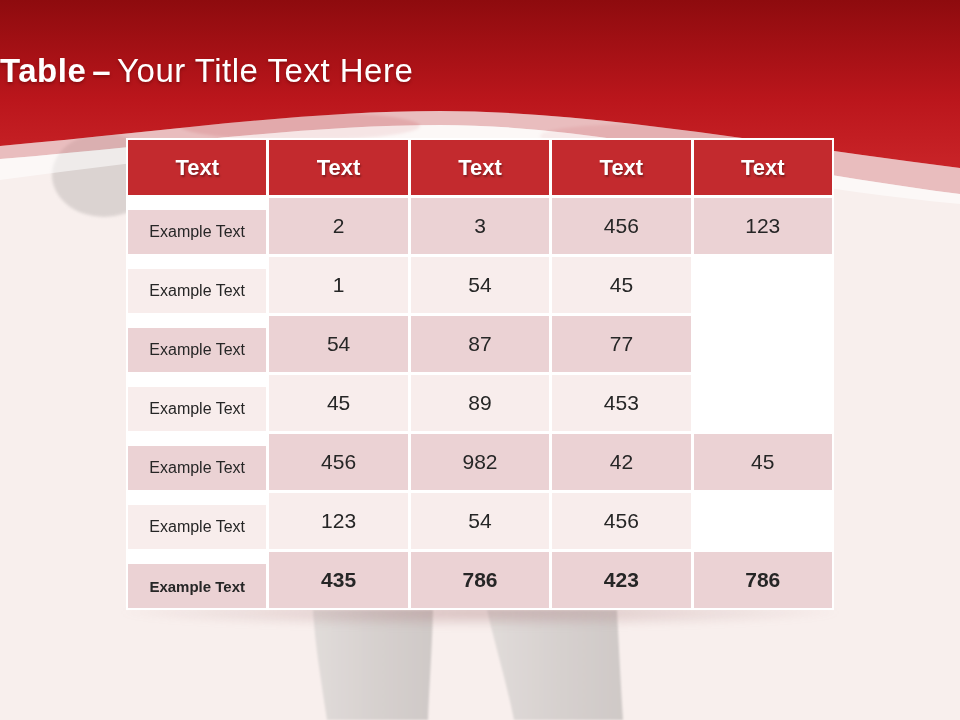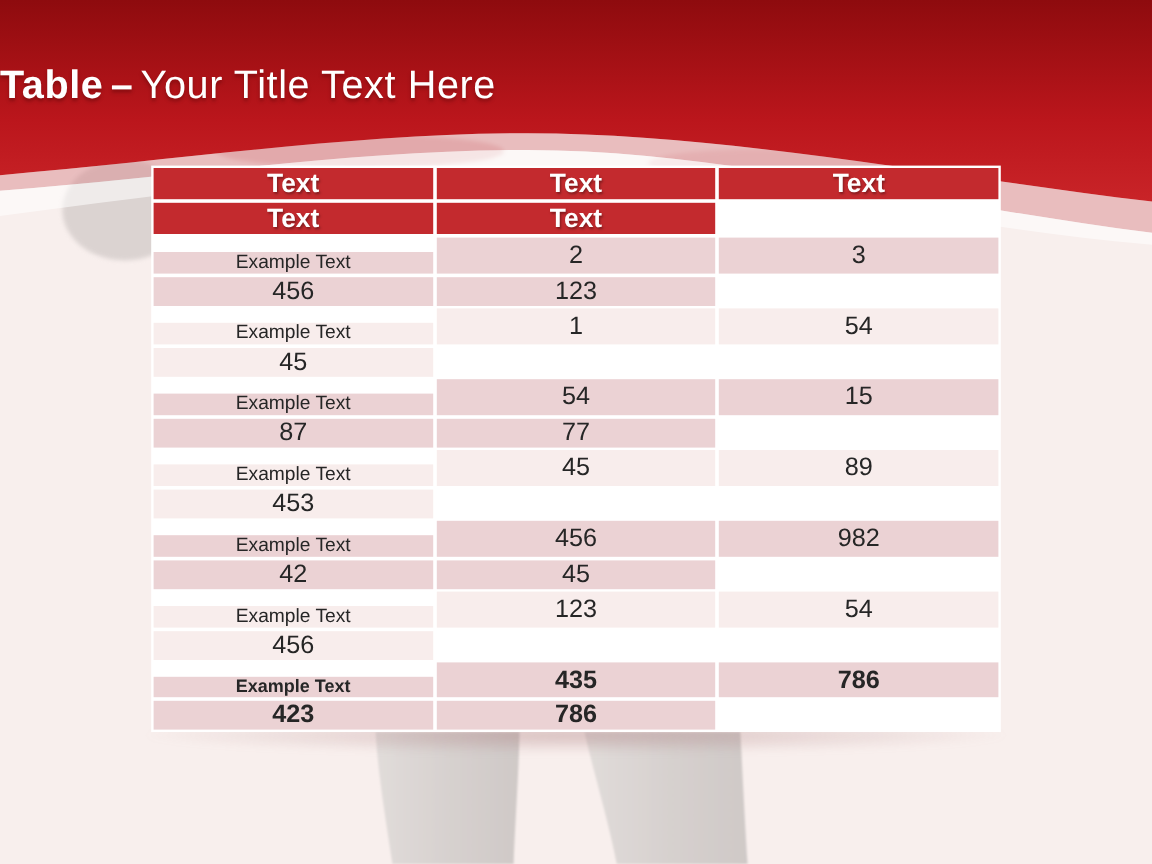--- a/index.html
+++ b/index.html
@@ -29,21 +29,21 @@
     background:radial-gradient(ellipse at 50% 30%, rgba(167,118,120,.38), rgba(167,118,120,0) 72%);
     filter:blur(3px);
   }
 
   
   .data-table{
     position:absolute;left:126px;top:138px;width:704px;z-index:5;
     background:#fff;padding:2px;
   }
   .thead,.trow{
-    display:grid;grid-template-columns:repeat(3,1fr);gap:3px;margin-bottom:3px;
+    display:grid;grid-template-columns:repeat(5,1fr);gap:3px;margin-bottom:3px;
   }
   .thead{height:55px;margin-bottom:3px;}
   .trow{height:56px;}
   .trow:last-child{margin-bottom:0;}
   .hcell{
     background:var(--header-red,#C32A2E);
     color:#fff;font-weight:bold;font-size:22px;
     display:flex;align-items:center;justify-content:center;
     text-shadow:1px 2px 2px rgba(0,0,0,.35);
   }
@@ -125,21 +125,20 @@
         </div>
         <div class="trow even">
           <div class="cell label">Example Text</div>
           <div class="cell num">1</div>
           <div class="cell num">54</div>
           <div class="cell num">45</div>
         </div>
         <div class="trow odd">
           <div class="cell label">Example Text</div>
           <div class="cell num">54</div>
-          <div class="cell num">15</div>
           <div class="cell num">87</div>
           <div class="cell num">77</div>
         </div>
         <div class="trow even">
           <div class="cell label">Example Text</div>
           <div class="cell num">45</div>
           <div class="cell num">89</div>
           <div class="cell num">453</div>
         </div>
         <div class="trow odd">

